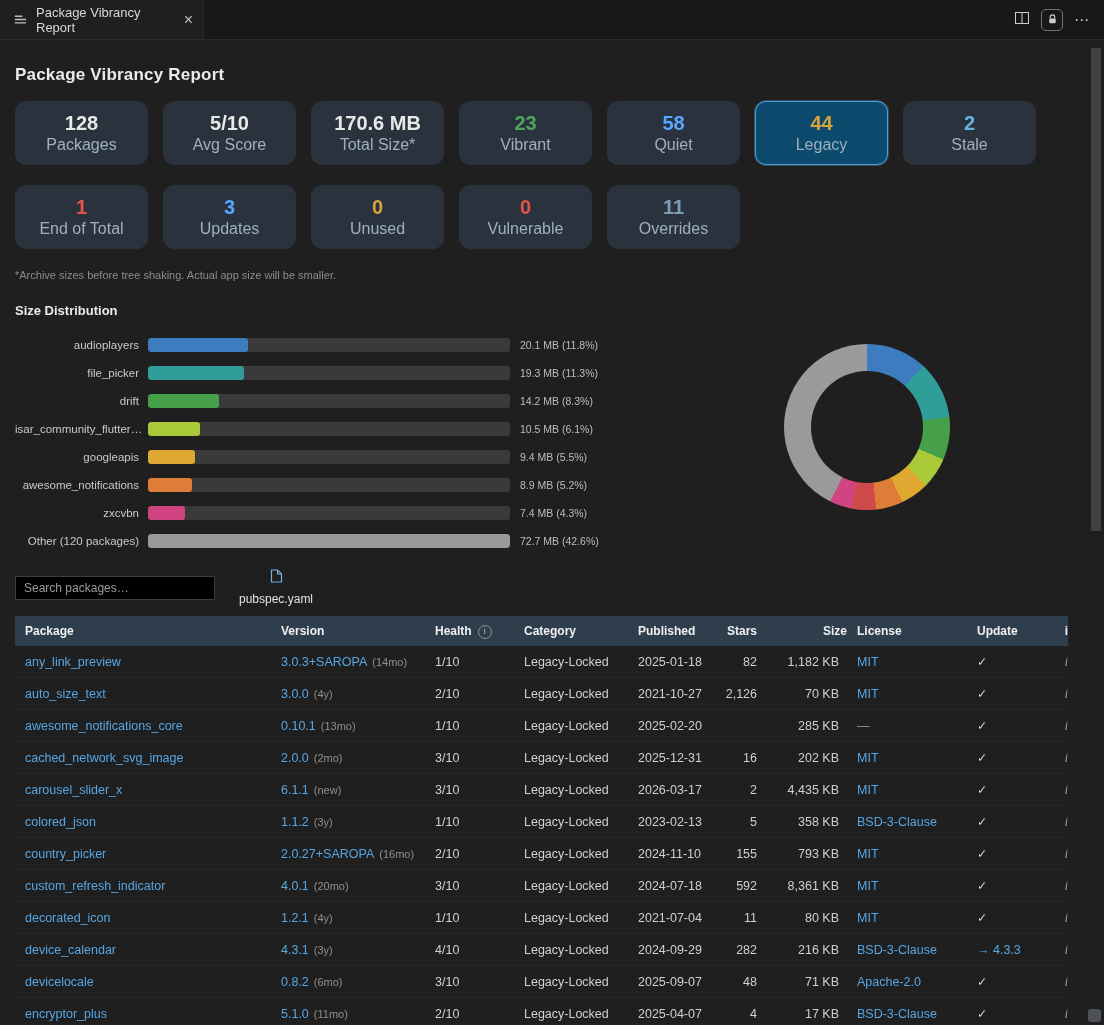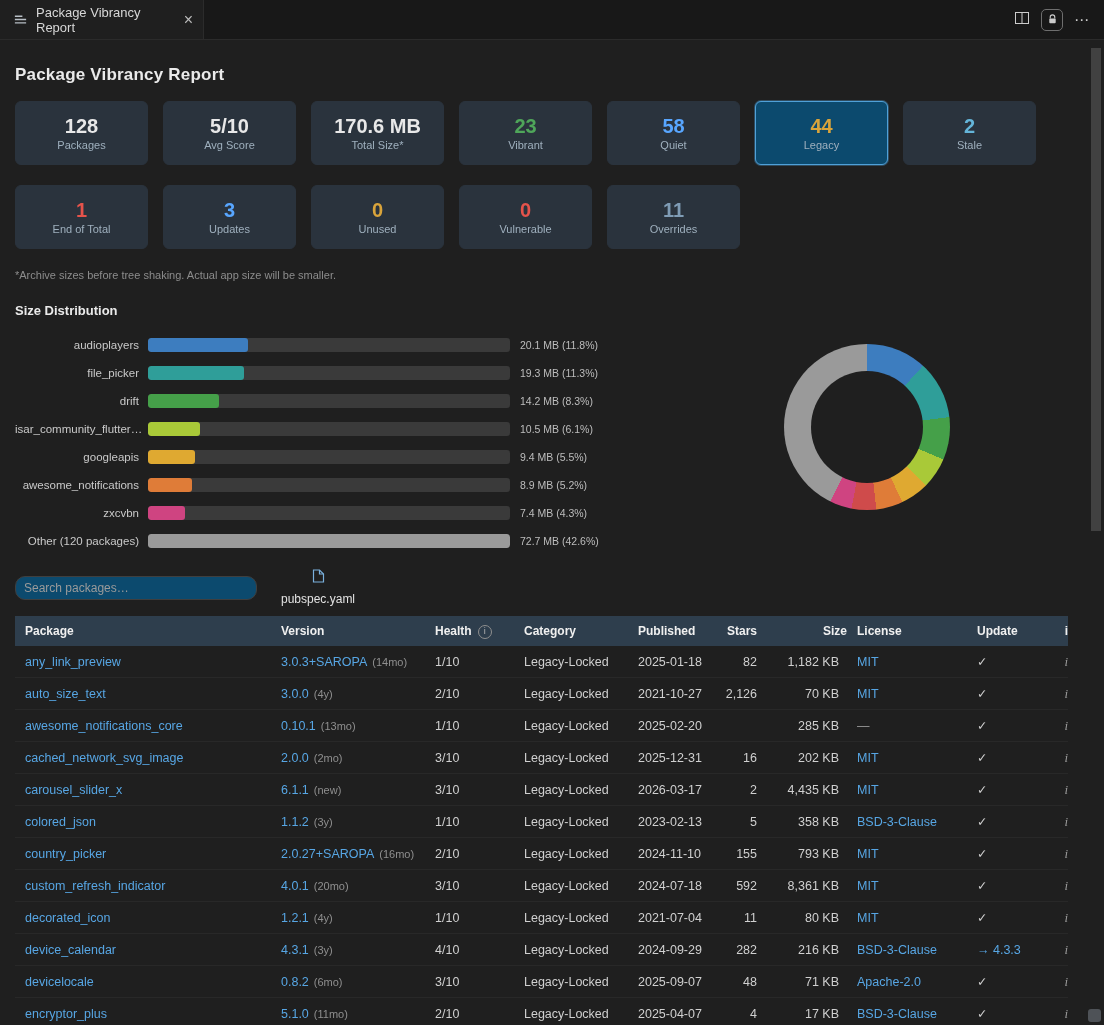--- a/index.html
+++ b/index.html
@@ -14,43 +14,43 @@
        border-right:1px solid #2b2b2b;font-size:13px;color:#d7d7d7;box-sizing:border-box;}
   .tab-close{margin-left:auto;color:#bdbdbd;font-size:16px;line-height:1;cursor:pointer;}
   .tab-icon svg{display:block;}
   .tabbar-actions{margin-left:auto;display:flex;align-items:center;gap:11px;padding-right:14px;color:#cccccc;}
   .lock-box{width:22px;height:22px;border:1px solid #6e6e6e;border-radius:5px;display:flex;align-items:center;justify-content:center;box-sizing:border-box;}
   .more{font-size:15px;color:#cccccc;letter-spacing:1px;}
   
   .content{padding:0 15px;}
   .page-title{font-size:17px;font-weight:700;color:#eaeaea;margin:25px 0 16px;letter-spacing:.2px;}
   .stats-row{display:flex;gap:15px;margin-bottom:20px;}
-  .stat-card{width:133px;height:64px;background:#2a333d;border:1px solid #2a333d;border-radius:6px;
+  .stat-card{width:133px;height:64px;background:#2a333d;border:1px solid #2a333d;border-radius:11px;
              display:flex;flex-direction:column;align-items:center;justify-content:center;gap:3px;
              box-sizing:border-box;cursor:pointer;}
   .stat-card.selected{background:#0c4a6e;border-color:#4fa0d8;box-shadow:0 0 0 1px rgba(79,160,216,.35);}
   .stat-value{font-size:20px;font-weight:700;color:#e8e8e8;line-height:1;}
-  .stat-label{font-size:11px;color:#9fb0be;}
+  .stat-label{font-size:16px;color:#9fb0be;}
   .footnote{font-size:11px;color:#8c8c8c;margin:0 0 22px;}
   .section-title{font-size:13px;font-weight:700;color:#eaeaea;margin:0 0 13px;}
   
   .chart-wrap{display:flex;align-items:flex-start;}
   .bars{width:630px;flex:none;}
   .bar-row{display:flex;align-items:center;height:28px;}
   .bar-label{width:133px;flex:none;text-align:right;font-size:11.5px;color:#c9c9c9;padding-right:9px;
              box-sizing:border-box;white-space:nowrap;overflow:hidden;}
   .bar-track{width:362px;height:14px;flex:none;background:#3a3a3a;border-radius:3px;position:relative;overflow:hidden;}
   .bar-fill{position:absolute;left:0;top:0;bottom:0;border-radius:3px;}
   .bar-value{font-size:10.5px;color:#bdbdbd;padding-left:10px;white-space:nowrap;}
   .donut-area{flex:1;display:flex;justify-content:center;padding-top:13px;}
   .donut{width:166px;height:166px;border-radius:50%;position:relative;}
   .donut-hole{position:absolute;inset:27px;border-radius:50%;background:#1f1f1f;}
   
   .search-row{display:flex;align-items:center;gap:24px;margin:14px 0 10px;}
-  .search{width:242px;height:24px;background:#0c4a6e;border:1px solid #3f3f3f;border-radius:10px;
+  .search{width:200px;height:24px;background:#000000;border:1px solid #3f3f3f;border-radius:0;
           color:#d0d0d0;font-size:12px;padding:0 8px;box-sizing:border-box;font-family:inherit;outline:none;}
   .search::placeholder{color:#9a9a9a;}
   .file-chip{display:flex;align-items:center;gap:6px;font-size:12px;color:#e2e2e2;cursor:pointer;flex-direction:column;}
   
   .table{width:1053px;}
   .trow{display:grid;grid-template-columns:256px 154px 89px 114px 89px 48px 82px 120px 78px 1fr;
         align-items:center;height:31px;border-bottom:1px solid #282828;font-size:12.5px;color:#d0d0d0;}
   .thead{background:#2e3e4d;height:30px;font-weight:700;font-size:12px;color:#f0f0f0;border-bottom:none;}
   .cell{padding-left:10px;white-space:nowrap;overflow:hidden;box-sizing:border-box;}
   .cell.r{text-align:right;padding-right:8px;padding-left:0;}

